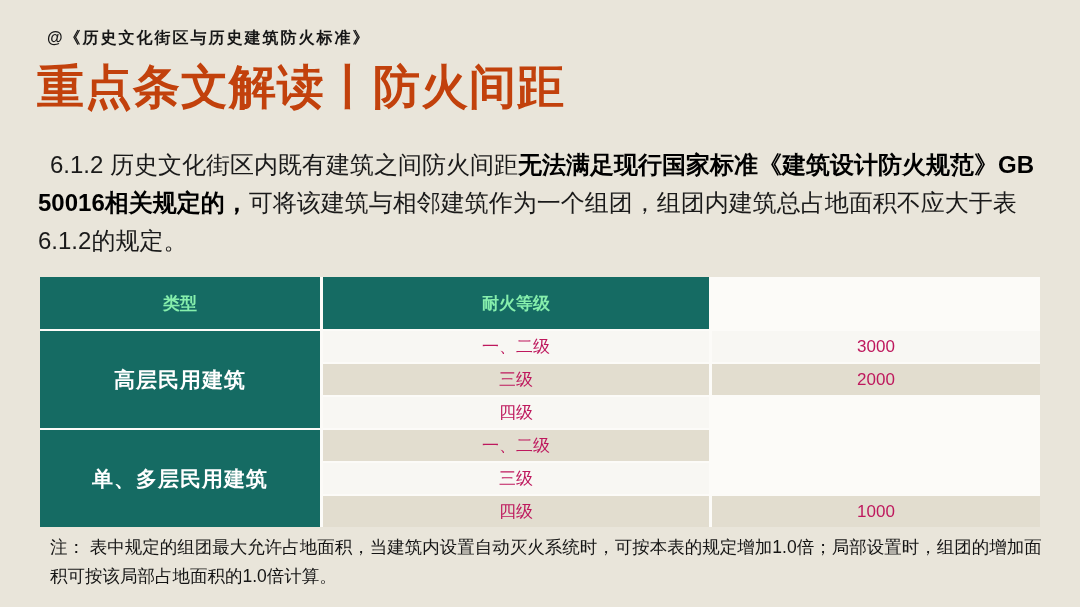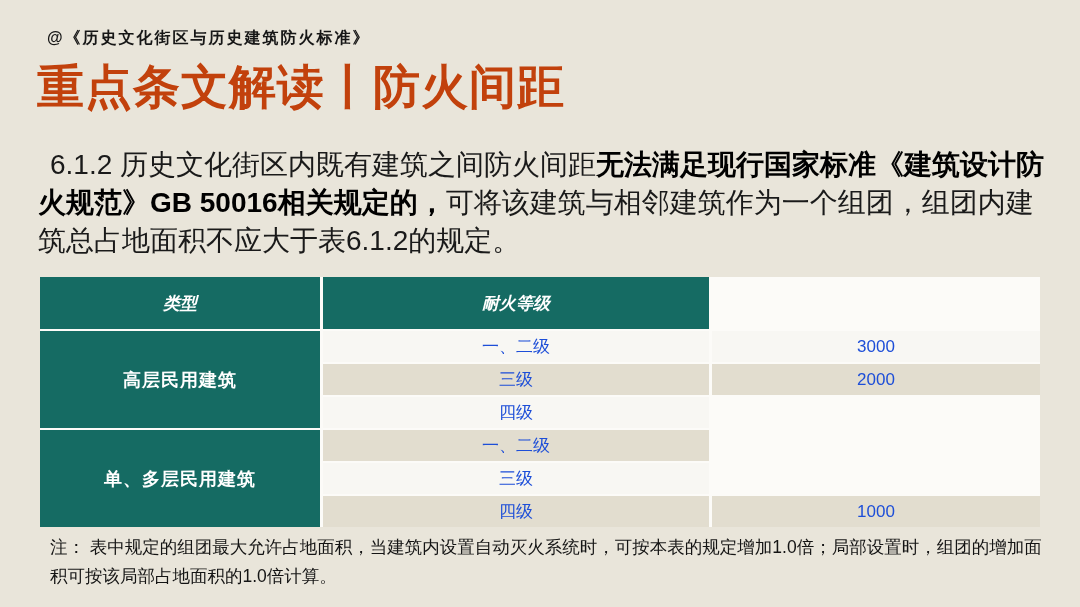--- a/index.html
+++ b/index.html
@@ -21,54 +21,53 @@
   }
 
   .title {
     position:absolute; left:37px; top:56px;
     font-size:47px; font-weight:900; letter-spacing:1px;
     color:#c2410c;
   }
 
   .clause {
     position:absolute; left:38px; top:146px; width:1012px;
-    font-size:28px; line-height:38px; color:#1a1a1a;
+    font-size:24px; line-height:38px; color:#1a1a1a;
     text-indent:12px;
   }
   .clause b { font-weight:bold; color:#000; }
 
   .caption {
     position:absolute; left:47px; top:240px;
     font-size:15px; font-weight:bold; letter-spacing:3px;
     color:#0f0f0f;
   }
 
   .table {
     position:absolute; left:40px; top:277px; width:1000px;
     display:grid;
     grid-template-columns:280px 386px 328px;
     grid-template-rows:52px repeat(6, 31px);
     gap:2px 3px;
     background:#fcfbf8;
   }
   .th {
-    background:#156b63; color:#ffffff;
+    background:#156b63; color:#86efac;
     font-weight:bold; font-size:17px;
     display:flex; align-items:center; justify-content:center;
     text-align:center;
-    font-style:italic;
   }
   .gl {
     background:#156b63; color:#ffffff;
-    font-weight:bold; font-size:18px; letter-spacing:1px;
+    font-weight:bold; font-size:21px; letter-spacing:1px;
     display:flex; align-items:center; justify-content:center;
   }
   .cell {
     display:flex; align-items:center; justify-content:center;
-    font-size:17px; color:#1d4ed8;
+    font-size:17px; color:#be185d;
   }
   .sa { background:#f8f7f3; }  
   .sb { background:#e2ddcf; }  
 
   .c1{grid-column:1} .c2{grid-column:2} .c3{grid-column:3}
   .hr{grid-row:1}
   .g1{grid-column:1; grid-row:2/5}
   .g2{grid-column:1; grid-row:5/8}
   .r2{grid-row:2} .r3{grid-row:3} .r4{grid-row:4}
   .r5{grid-row:5} .r6{grid-row:6} .r7{grid-row:7}

